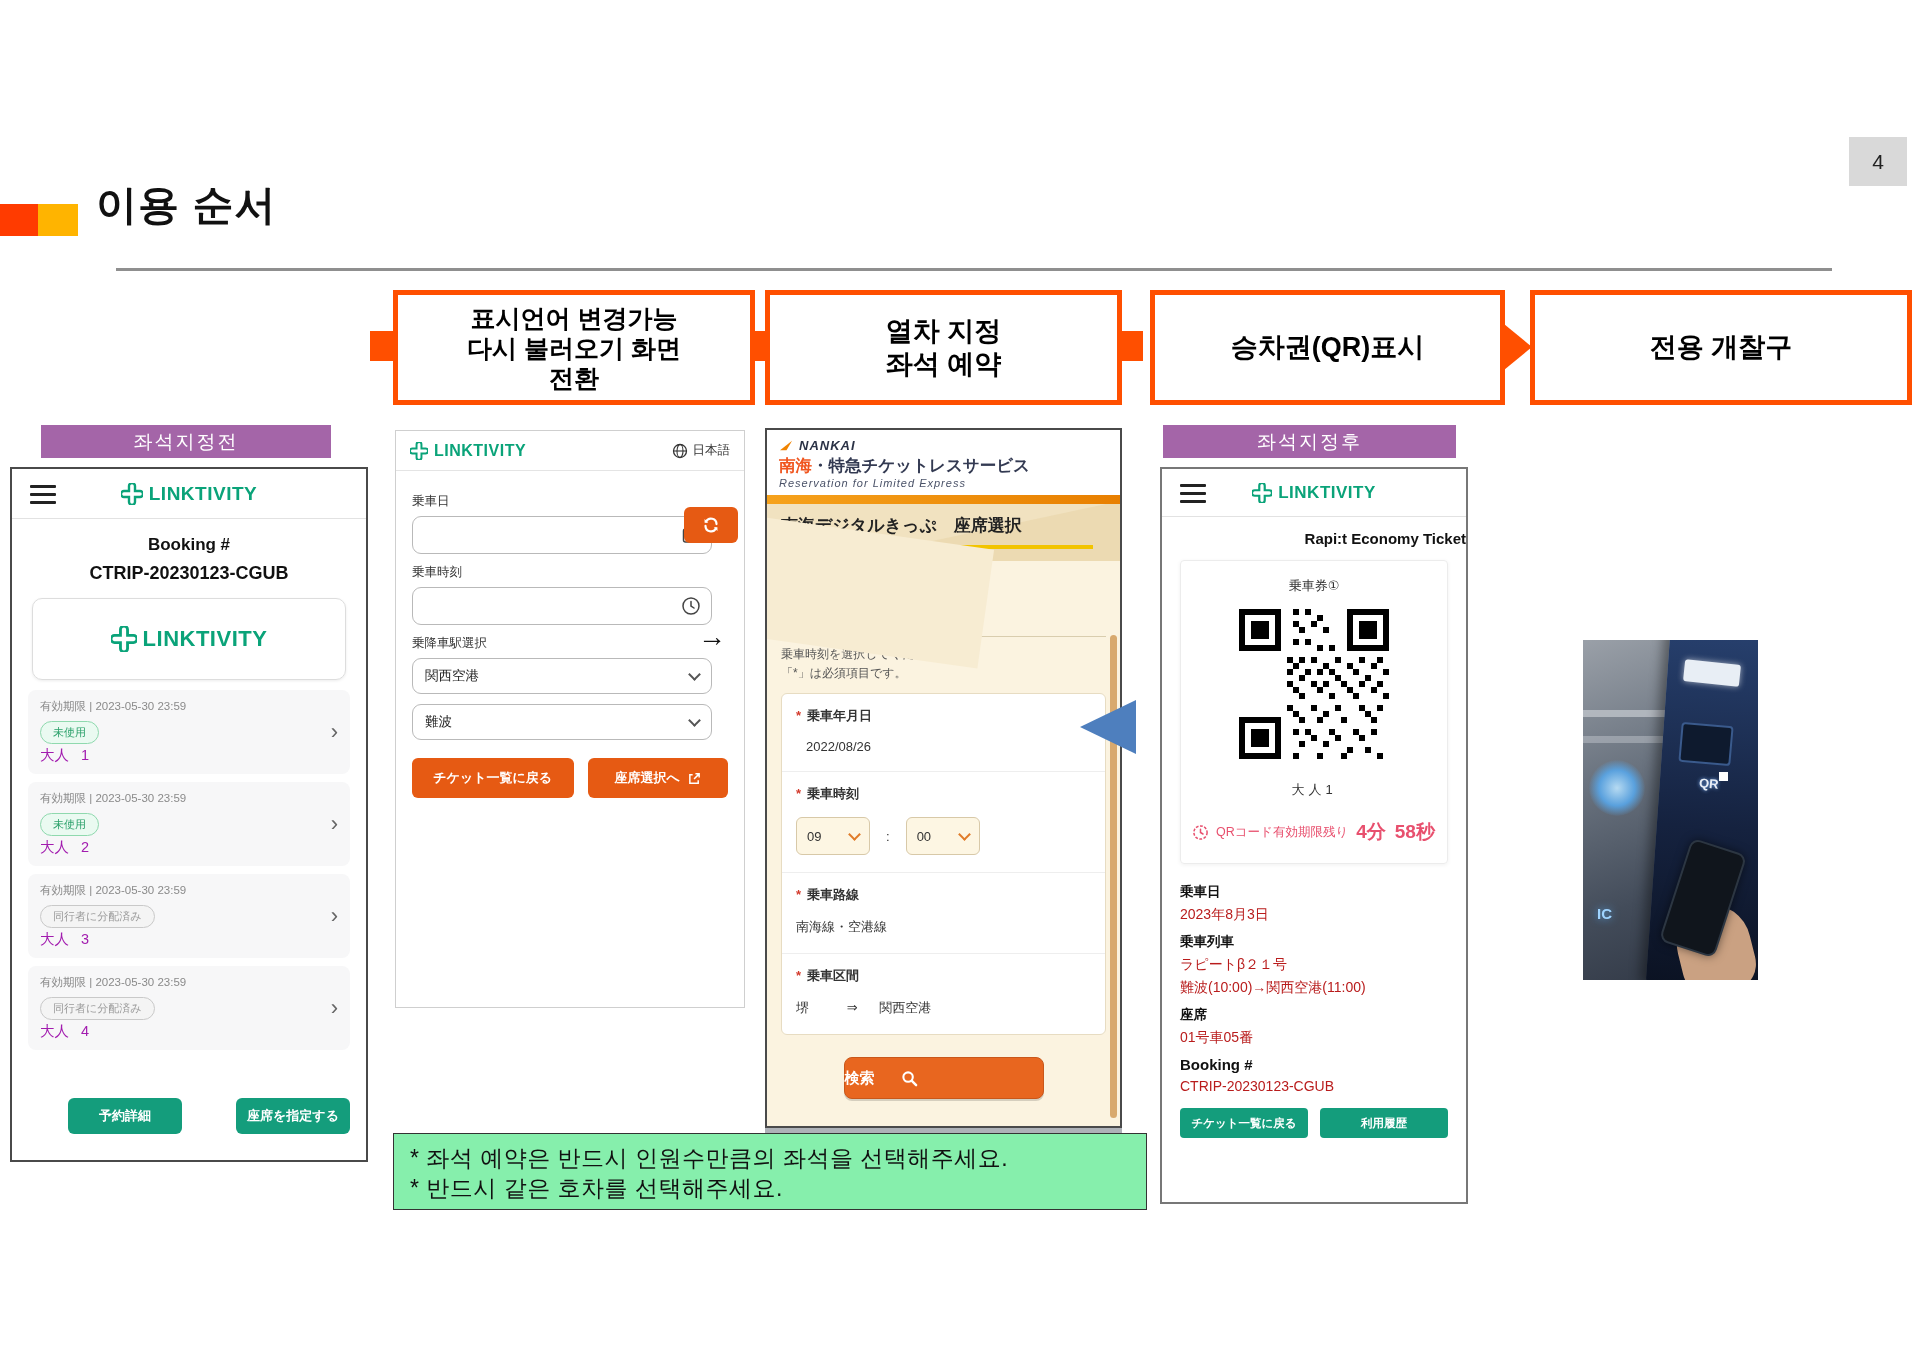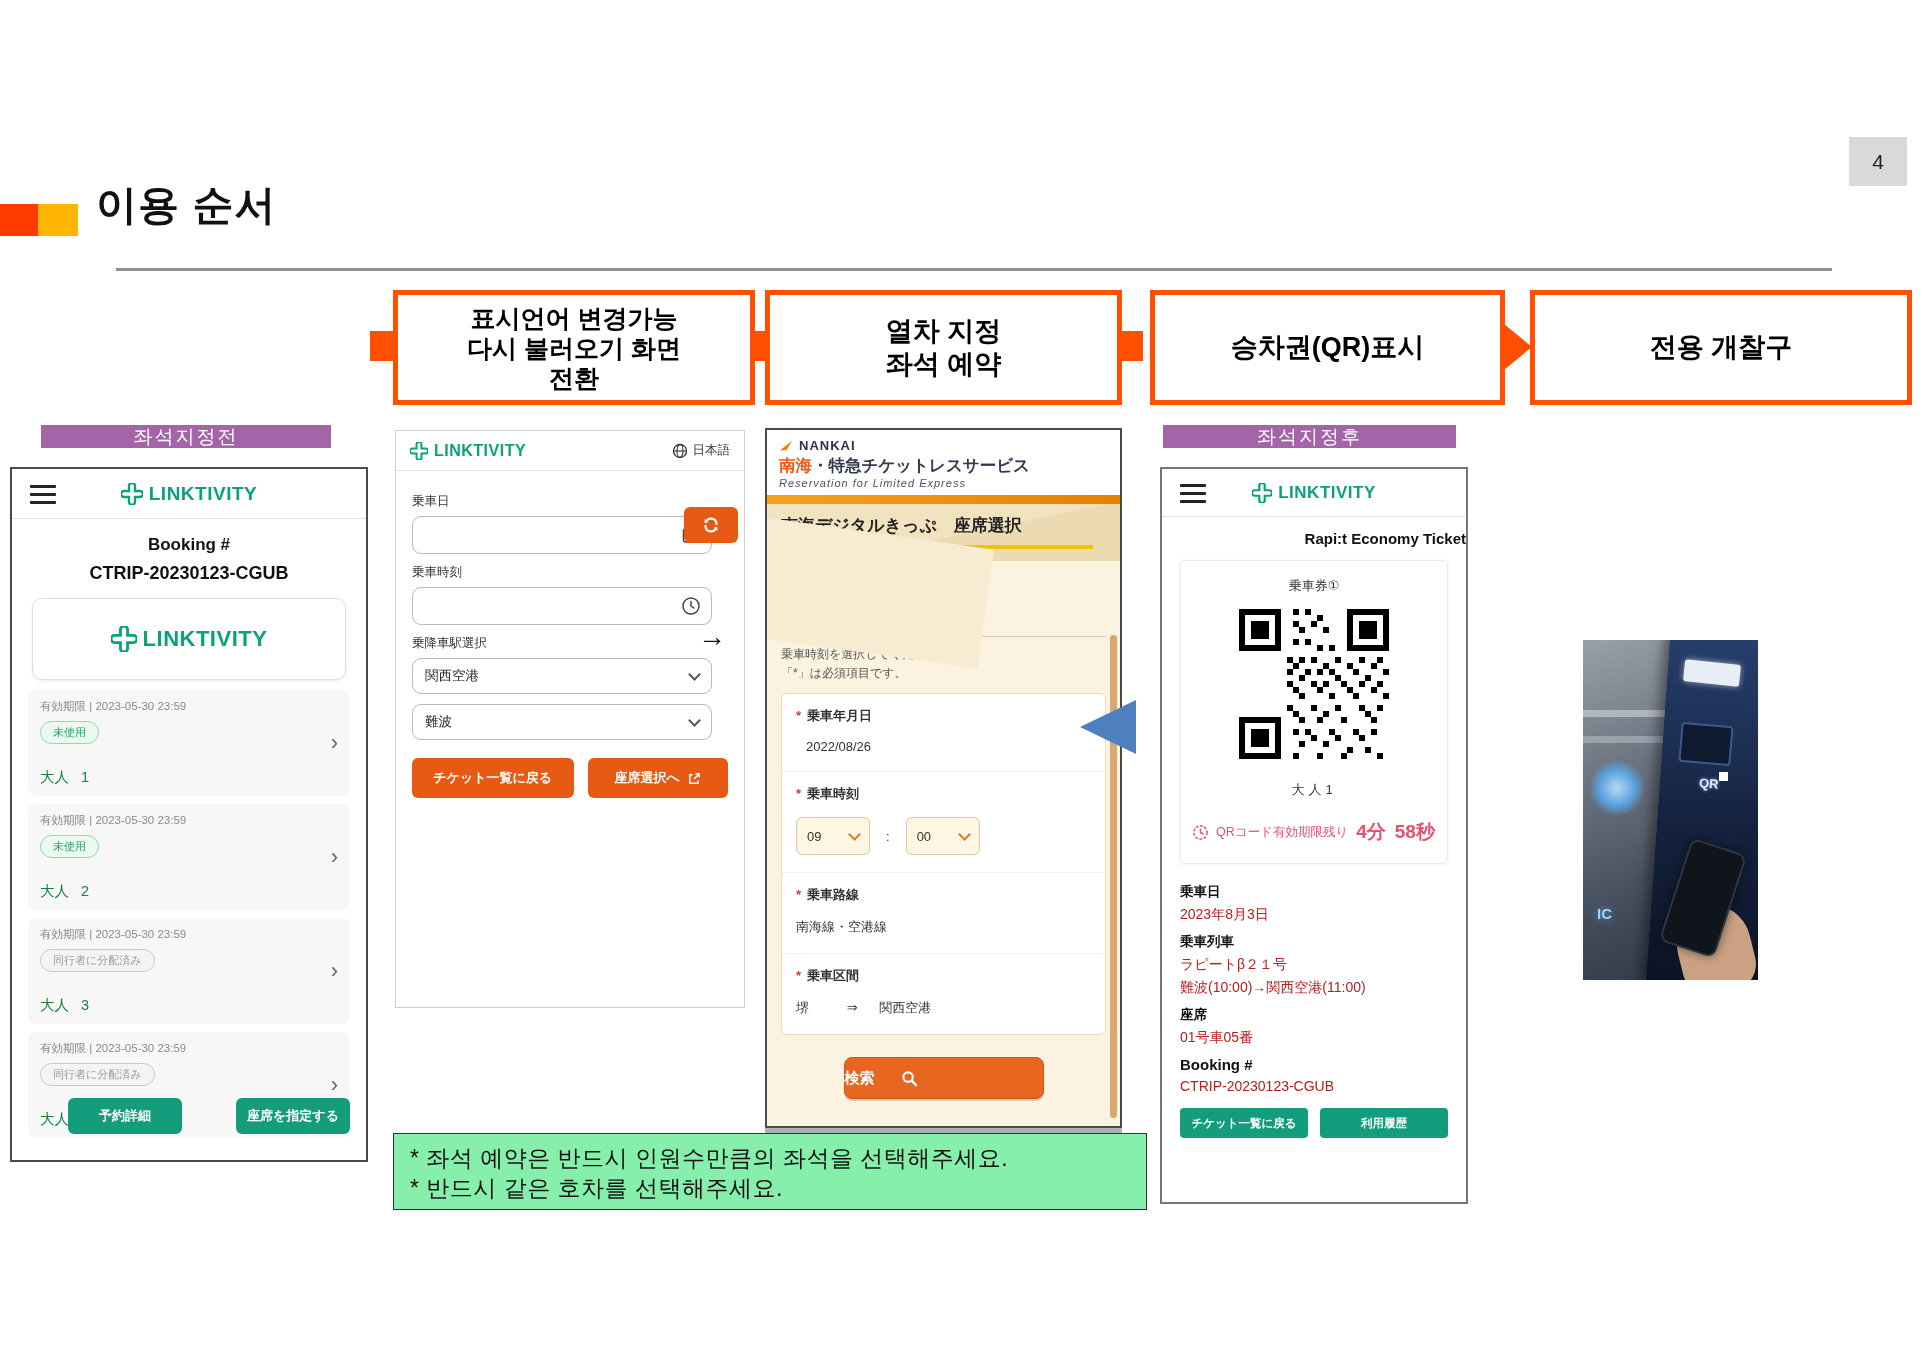--- a/index.html
+++ b/index.html
@@ -20,21 +20,21 @@
               display:flex; flex-direction:column; align-items:center; justify-content:center;
               font-weight:bold; color:#000; text-align:center; }
   .flow-box .ln { font-size:27px; line-height:33px; }
   .flow-box.tight .ln { font-size:25px; line-height:30px; }
   .flow-conn { position:absolute; top:331px; width:24px; height:30px; background:#ff4f00; }
   .flow-arrow { position:absolute; top:324px; width:0; height:0;
                 border-top:23px solid transparent; border-bottom:23px solid transparent;
                 border-left:28px solid #ff4f00; }
 
   
-  .ptag { position:absolute; height:23px; background:#a465a8; color:#fff; font-size:19px;
+  .ptag { position:absolute; height:33px; background:#a465a8; color:#fff; font-size:19px;
           display:flex; align-items:center; justify-content:center; letter-spacing:2px; }
   .phone { position:absolute; background:#fff; }
   .app-header { height:50px; display:flex; align-items:center; justify-content:center; position:relative;
                 border-bottom:1px solid #e2e2e2; }
   .burger { position:absolute; left:18px; top:16px; width:26px; cursor:pointer; }
   .burger i { display:block; height:3px; background:#222; margin-bottom:5px; border-radius:1px; }
   .brand { display:flex; align-items:center; gap:6px; font-weight:bold; color:#0aa379; font-size:19px; letter-spacing:.5px; }
   .brand.small { font-size:16px; }
   .gbtn { background:#149d7c; color:#fff; border:none; border-radius:6px; font-weight:bold;
           display:flex; align-items:center; justify-content:center; cursor:pointer; }
@@ -45,21 +45,21 @@
   .p1 { left:10px; top:467px; width:358px; height:695px; border:2px solid #4a4a4a; }
   .p1 .booking-label { text-align:center; font-weight:bold; font-size:17px; margin-top:16px; color:#111; }
   .p1 .booking-code  { text-align:center; font-weight:bold; font-size:18px; margin-top:8px; color:#111; }
   .logo-card { margin:14px 20px 10px; height:82px; border:1px solid #ddd; border-radius:10px;
                box-shadow:0 1px 3px rgba(0,0,0,.08); display:flex; align-items:center; justify-content:center; }
   .ticket { margin:8px 16px; background:#f7f7f8; border-radius:8px; padding:9px 12px; position:relative; cursor:pointer; }
   .ticket .exp { font-size:11.5px; color:#8a8a8a; }
   .pill { display:inline-block; margin-top:7px; font-size:11px; border-radius:20px; padding:3px 12px; }
   .pill.unused   { background:#eafaf1; border:1px solid #8fd9ae; color:#2aa06a; }
   .pill.assigned { background:#f4f4f4; border:1px solid #c9c9c9; color:#9a9a9a; }
-  .ticket .pax { margin-top:24px; font-size:14.5px; color:#15803d; }
+  .ticket .pax { margin-top:2px; font-size:14.5px; color:#a21caf; }
   .ticket .chev { position:absolute; right:12px; top:50%; transform:translateY(-50%);
                   font-size:22px; color:#666; }
   .p1 .btnrow { position:absolute; left:16px; right:16px; bottom:26px; display:flex; gap:14px; }
   .p1 .btnrow .gbtn { flex:1; height:36px; font-size:13px;margin-left:40px; }
 
   
   .p2 { left:395px; top:430px; width:350px; height:578px; border:1px solid #cfcfcf; }
   .p2 .hdr { height:40px; display:flex; align-items:center; justify-content:space-between;
              padding:0 14px; border-bottom:1px solid #e4e4e4; }
   .p2 .lang { display:flex; align-items:center; gap:5px; font-size:12.5px; color:#333; cursor:pointer; }
@@ -74,21 +74,21 @@
              transform:rotate(45deg); margin-top:-4px; }
   .refresh-btn { position:absolute; top:36px; right:6px; width:54px; height:36px; }
   .route-arrow { position:absolute; font-size:28px; color:#111; }
   .p2 .btnrow { display:flex; gap:14px; margin-top:18px; }
   .p2 .btnrow .obtn { height:40px; font-size:13px; }
 
   
   .p3 { left:765px; top:428px; width:357px; height:700px; border:2px solid #4a4a4a; background:#fbf3e0; overflow:hidden; }
   .p3 .nhead { background:#fff; padding:8px 12px 6px; }
   .p3 .nlogo { display:flex; align-items:center; gap:5px; font-size:13px; font-weight:bold;
-               color:#2b3246; letter-spacing:1px; }
+               font-style:italic; color:#2b3246; letter-spacing:1px; }
   .p3 .ntitle { font-size:16.5px; font-weight:bold; color:#333a52; margin-top:2px; }
   .p3 .ntitle .red { color:#f0551e; }
   .p3 .nsub { font-size:11px; font-style:italic; color:#4a5268; letter-spacing:1px; }
   .p3 .oband { height:9px; background:linear-gradient(90deg,#f6a21c,#e87f00); }
   .p3 .beige { background:#f1e2c0; padding:10px 14px 12px; position:relative; overflow:hidden; }
   .p3 .beige:before { content:""; position:absolute; right:-60px; top:18px; width:300px; height:160px;
                       background:#e7d3a6; transform:rotate(-12deg); opacity:.55; }
   .p3 .ptitle { position:relative; font-size:17px; font-weight:bold; color:#222; }
   .p3 .punder { position:relative; margin-top:8px; height:4px; width:96%;
                 background:linear-gradient(90deg,#e0442a 0 55%,#f2c400 55% 100%); }

